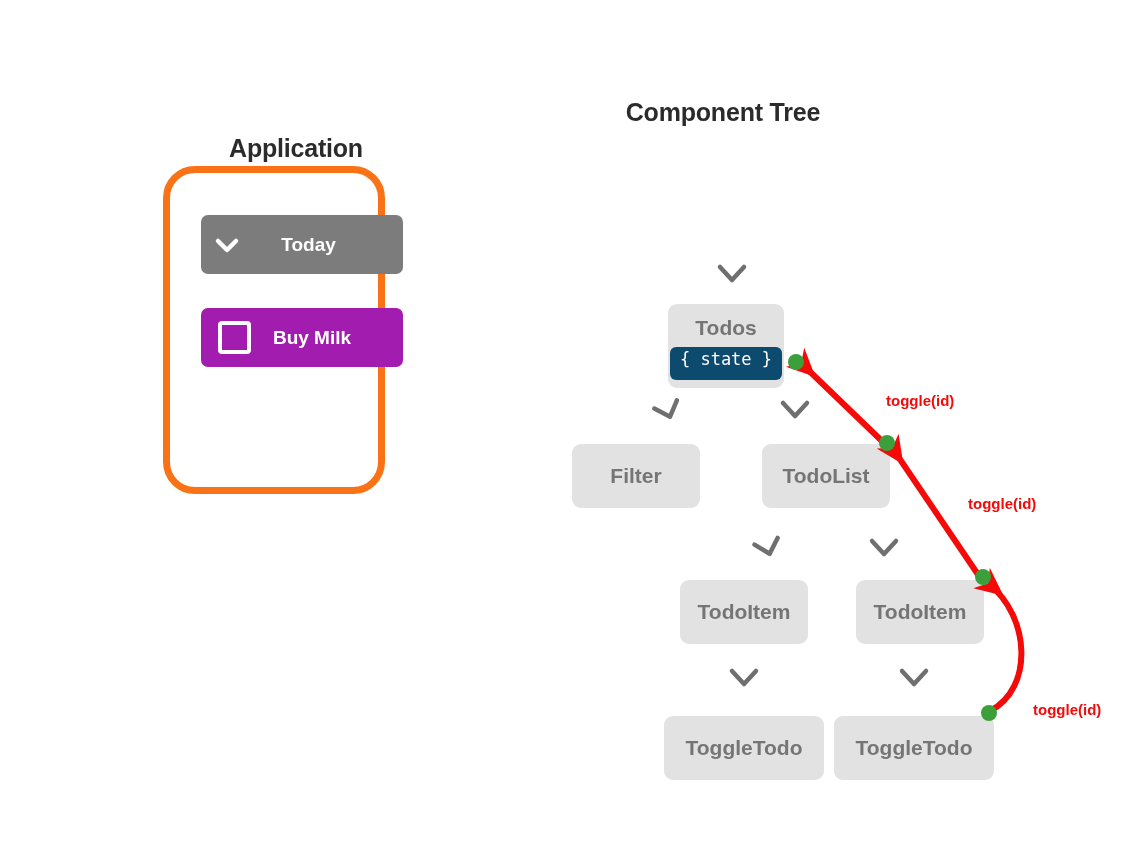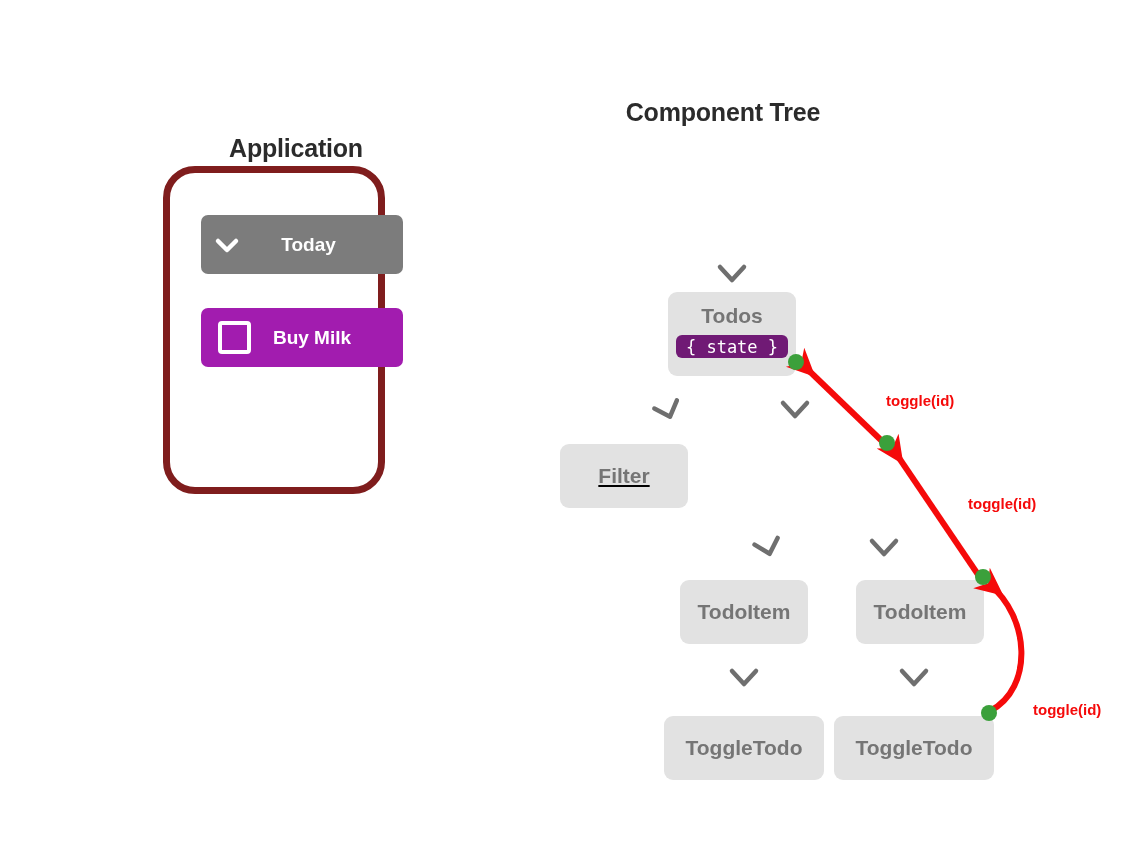--- a/index.html
+++ b/index.html
@@ -22,21 +22,21 @@
     text-align: center;
   }
   #app-title  { left: 146px; top: 98px; width: 300px; margin-top: 36px; }
   #tree-title { left: 573px; top: 98px; width: 300px; }
 
   
   #phone {
     position: absolute;
     left: 163px; top: 166px;
     width: 222px; height: 328px;
-    border: 7px solid #7f1d1d;
+    border: 7px solid #f97316;
     border-radius: 32px;
     background: #ffffff;
   }
   .todo-row {
     position: absolute;
     left: 31px;
     width: 202px;
     height: 59px;
     border-radius: 7px;
     display: flex;
@@ -74,37 +74,37 @@
     align-items: center;
     justify-content: center;
   }
   .node-label {
     font-size: 21px;
     font-weight: bold;
     color: #757575;
     white-space: nowrap;
   }
   #n-app      { left: 668px; top: 172px; width: 128px; height: 64px; }
-  #n-todos    { left: 668px; top: 292px; width: 128px; height: 84px;
+  #n-todos    { left: 668px; top: 304px; width: 116px; height: 84px;
                 justify-content: flex-start; padding-top: 12px; }
-  #n-filter   { left: 560px; top: 444px; width: 128px; height: 64px; text-decoration: underline; }
+  #n-filter   { left: 572px; top: 444px; width: 128px; height: 64px; }
   #n-todolist { left: 762px; top: 444px; width: 128px; height: 64px; }
   #n-item-1   { left: 680px; top: 580px; width: 128px; height: 64px; }
   #n-item-2   { left: 856px; top: 580px; width: 128px; height: 64px; }
   #n-toggle-1 { left: 664px; top: 716px; width: 160px; height: 64px; }
   #n-toggle-2 { left: 834px; top: 716px; width: 160px; height: 64px; }
 
   .state-badge {
     margin-top: 7px;
-    background: #701a75;
+    background: #0c4a6e;
     border-radius: 6px;
     color: #ffffff;
     font-family: "DejaVu Sans Mono", monospace;
     font-size: 17px;
-    padding: 3px 10px 0;
+    padding: 3px 10px 10px;
     white-space: nowrap;
     line-height: 1.15;
   }
 
   
   .chev-gray { position: absolute; width: 34px; height: 26px; }
 
   #svg-arrows {
     position: absolute;
     left: 0; top: 0;
@@ -150,20 +150,23 @@
 
   <div class="node" id="n-todos">
     <span class="node-label">Todos</span>
     <span class="state-badge">{ state }</span>
   </div>
 
   <div class="node" id="n-filter">
     <span class="node-label">Filter</span>
   </div>
 
+  <div class="node" id="n-todolist">
+    <span class="node-label">TodoList</span>
+  </div>
 
   <div class="node" id="n-item-1">
     <span class="node-label">TodoItem</span>
   </div>
 
   <div class="node" id="n-item-2">
     <span class="node-label">TodoItem</span>
   </div>
 
   <div class="node" id="n-toggle-1">

